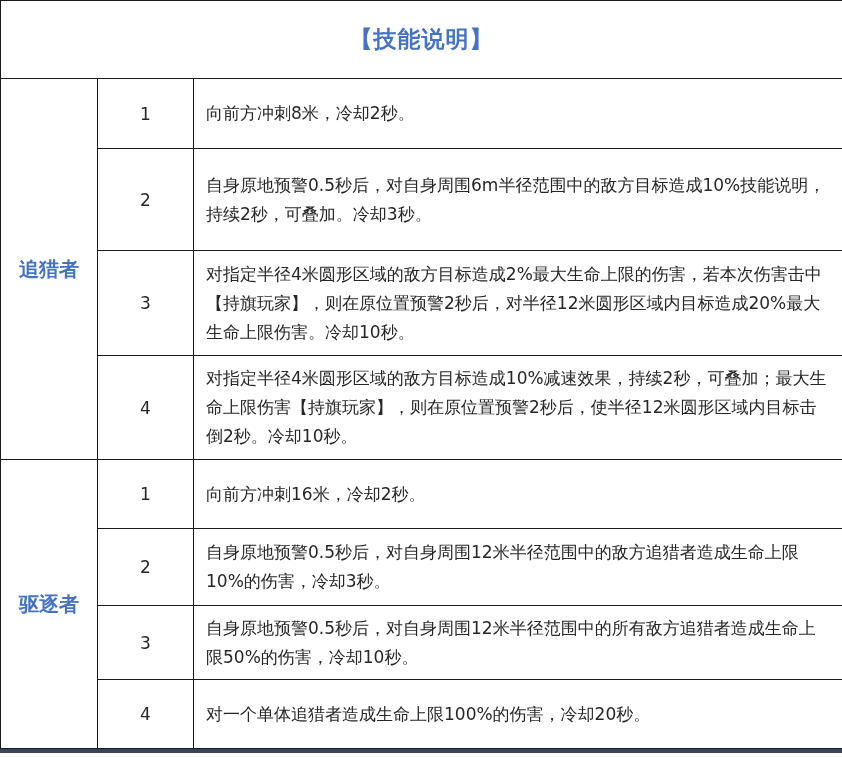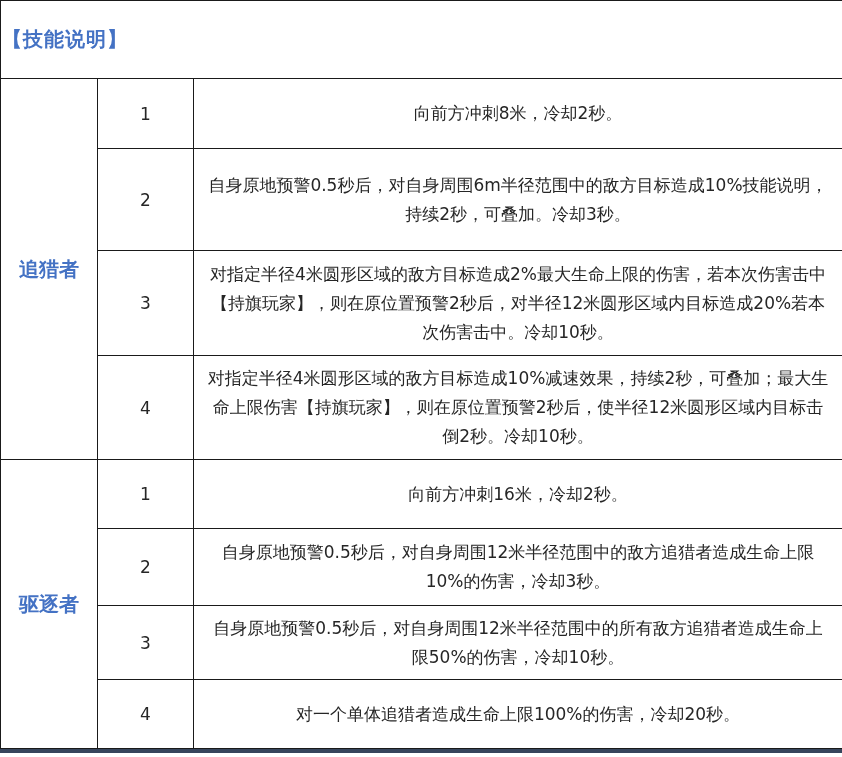--- a/index.html
+++ b/index.html
@@ -22,22 +22,22 @@
     table-layout:fixed;
   }
   table.skill-table td{
     border:1px solid var(--grid-line);
     background:#ffffff;
     vertical-align:middle;
     box-sizing:border-box;
   }
   td.title-cell{
     height:78px;
-    text-align:left;
-    font-size:20px;
+    text-align:center;
+    font-size:23px;
     font-weight:bold;
     color:var(--accent-blue);
     letter-spacing:1px;
   }
   td.group-cell{
     width:97px;
     text-align:center;
     font-size:20px;
     font-weight:bold;
     color:var(--accent-blue);
@@ -46,21 +46,21 @@
     width:96px;
     text-align:center;
     font-size:17px;
     color:var(--body-text);
   }
   td.desc-cell{
     padding:6px 12px;
     font-size:17px;
     line-height:29px;
     color:var(--body-text);
-    text-align:center;
+    text-align:left;
   }
   tr.h70{height:70px;}
   tr.h102{height:102px;}
   tr.h105{height:105px;}
   tr.h104{height:104px;}
   tr.h69{height:69px;}
   tr.h77{height:77px;}
   tr.h74{height:74px;}
   .bottom-bar{
     width:842px;
@@ -86,21 +86,21 @@
       <td class="group-cell" rowspan="4">追猎者</td>
       <td class="num-cell">1</td>
       <td class="desc-cell">向前方冲刺8米，冷却2秒。</td>
     </tr>
     <tr class="h102">
       <td class="num-cell">2</td>
       <td class="desc-cell">自身原地预警0.5秒后，对自身周围6m半径范围中的敌方目标造成10%技能说明，持续2秒，可叠加。冷却3秒。</td>
     </tr>
     <tr class="h105">
       <td class="num-cell">3</td>
-      <td class="desc-cell">对指定半径4米圆形区域的敌方目标造成2%最大生命上限的伤害，若本次伤害击中【持旗玩家】，则在原位置预警2秒后，对半径12米圆形区域内目标造成20%若本次伤害击中。冷却10秒。</td>
+      <td class="desc-cell">对指定半径4米圆形区域的敌方目标造成2%最大生命上限的伤害，若本次伤害击中【持旗玩家】，则在原位置预警2秒后，对半径12米圆形区域内目标造成20%最大生命上限伤害。冷却10秒。</td>
     </tr>
     <tr class="h104">
       <td class="num-cell">4</td>
       <td class="desc-cell">对指定半径4米圆形区域的敌方目标造成10%减速效果，持续2秒，可叠加；最大生命上限伤害【持旗玩家】，则在原位置预警2秒后，使半径12米圆形区域内目标击倒2秒。冷却10秒。</td>
     </tr>
 
     <tr class="h69">
       <td class="group-cell" rowspan="4">驱逐者</td>
       <td class="num-cell">1</td>
       <td class="desc-cell">向前方冲刺16米，冷却2秒。</td>

